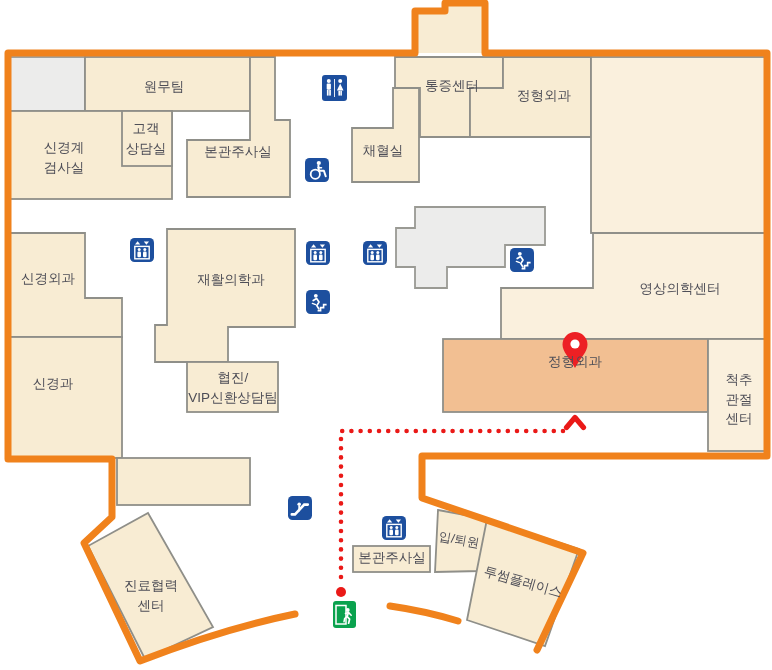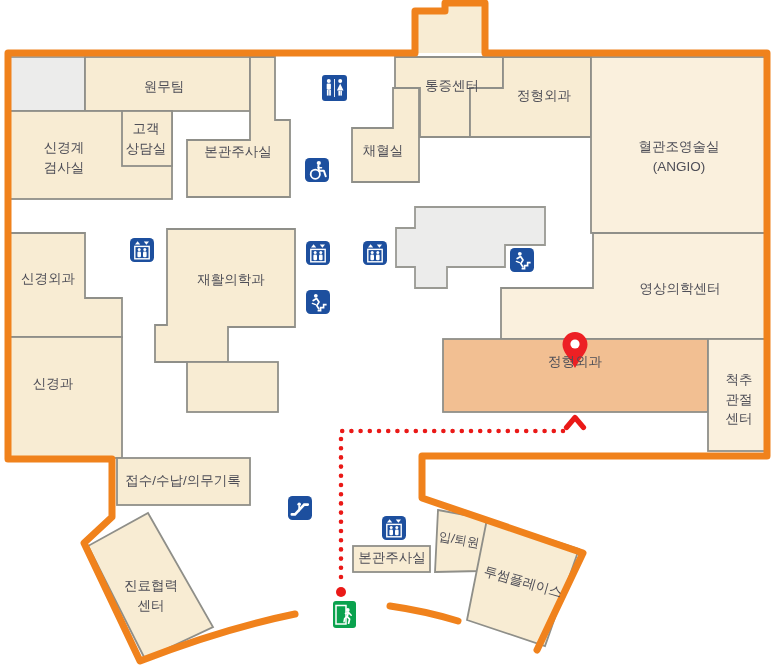--- a/index.html
+++ b/index.html
@@ -133,30 +133,29 @@
   <div class="labels">
     <div class="lbl" style="left:164px;top:87px">원무팀</div>
     <div class="lbl" style="left:64px;top:158px">신경계
 검사실</div>
     <div class="lbl" style="left:146px;top:139px">고객
 상담실</div>
     <div class="lbl" style="left:238px;top:152px">본관주사실</div>
     <div class="lbl" style="left:383px;top:151px">채혈실</div>
     <div class="lbl" style="left:452px;top:86px">통증센터</div>
     <div class="lbl" style="left:544px;top:96px">정형외과</div>
-    <div class="lbl" style="left:679px;top:157px">혈관조영술실
-(ANGIO)</div>
     <div class="lbl" style="left:48px;top:279px">신경외과</div>
     <div class="lbl" style="left:231px;top:280px">재활의학과</div>
     <div class="lbl" style="left:53px;top:384px">신경과</div>
+    <div class="lbl" style="left:233px;top:388px">협진/
+VIP신환상담팀</div>
     <div class="lbl" style="left:680px;top:289px">영상의학센터</div>
     <div class="lbl" style="left:575px;top:362px">정형외과</div>
     <div class="lbl" style="left:739px;top:399px">척추
 관절
 센터</div>
-    <div class="lbl" style="left:183px;top:481px">접수/수납/의무기록</div>
     <div class="lbl" style="left:151px;top:596px">진료협력
 센터</div>
     <div class="lbl" style="left:392px;top:558px">본관주사실</div>
     <div class="lbl rot10" style="left:459px;top:540px">입/퇴원</div>
     <div class="lbl rot16" style="left:523px;top:582px">투썸플레이스</div>
   </div>
 </div>
 
 </body></html>

